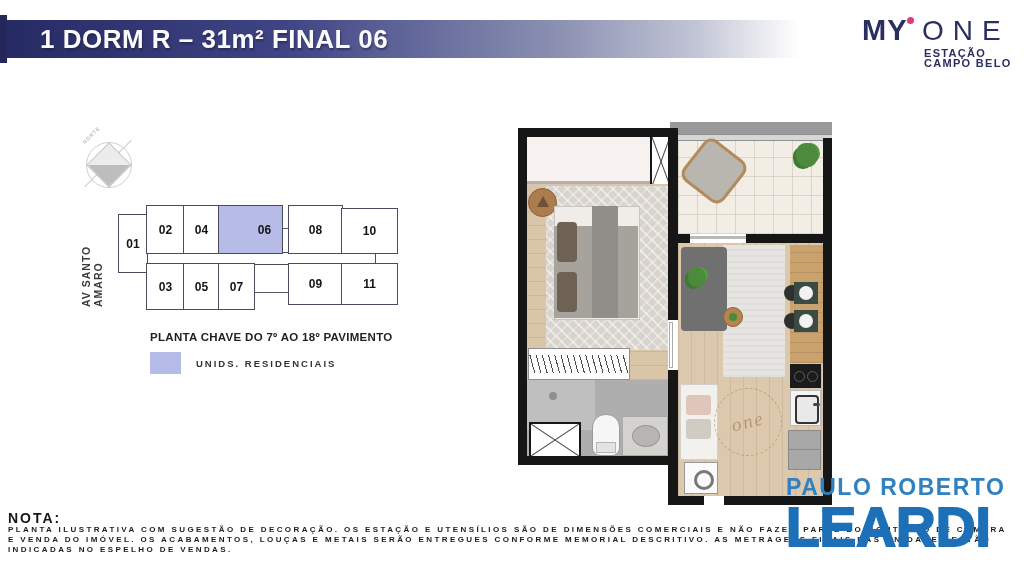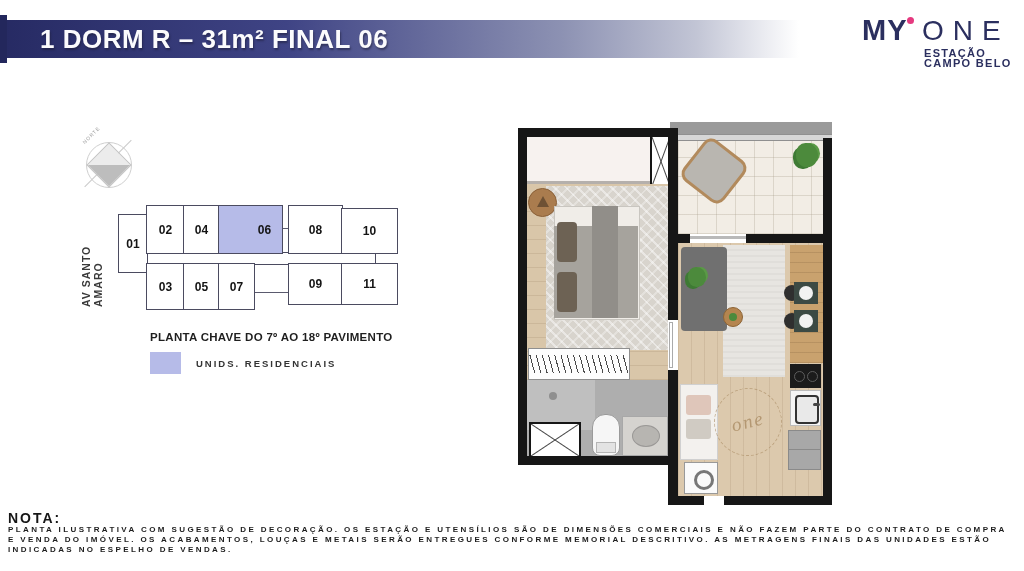--- a/index.html
+++ b/index.html
@@ -299,14 +299,18 @@
     <div id="entry-gap"></div>
   </div>
 
   <div id="note-label" class="abs">NOTA:</div>
   <div id="note-lines" class="abs">
     <div>PLANTA ILUSTRATIVA COM SUGESTÃO DE DECORAÇÃO. OS ESTAÇÃO E UTENSÍLIOS SÃO DE DIMENSÕES COMERCIAIS E NÃO FAZEM PARTE DO CONTRATO DE COMPRA</div>
     <div>E VENDA DO IMÓVEL. OS ACABAMENTOS, LOUÇAS E METAIS SERÃO ENTREGUES CONFORME MEMORIAL DESCRITIVO. AS METRAGENS FINAIS DAS UNIDADES ESTÃO</div>
     <div>INDICADAS NO ESPELHO DE VENDAS.</div>
   </div>
 
+  <div id="realtor" class="abs">
+    <div id="realtor-line1">PAULO ROBERTO</div>
+    <div id="realtor-line2">LEARDI</div>
+  </div>
 
 </div>
 
 </body></html>

